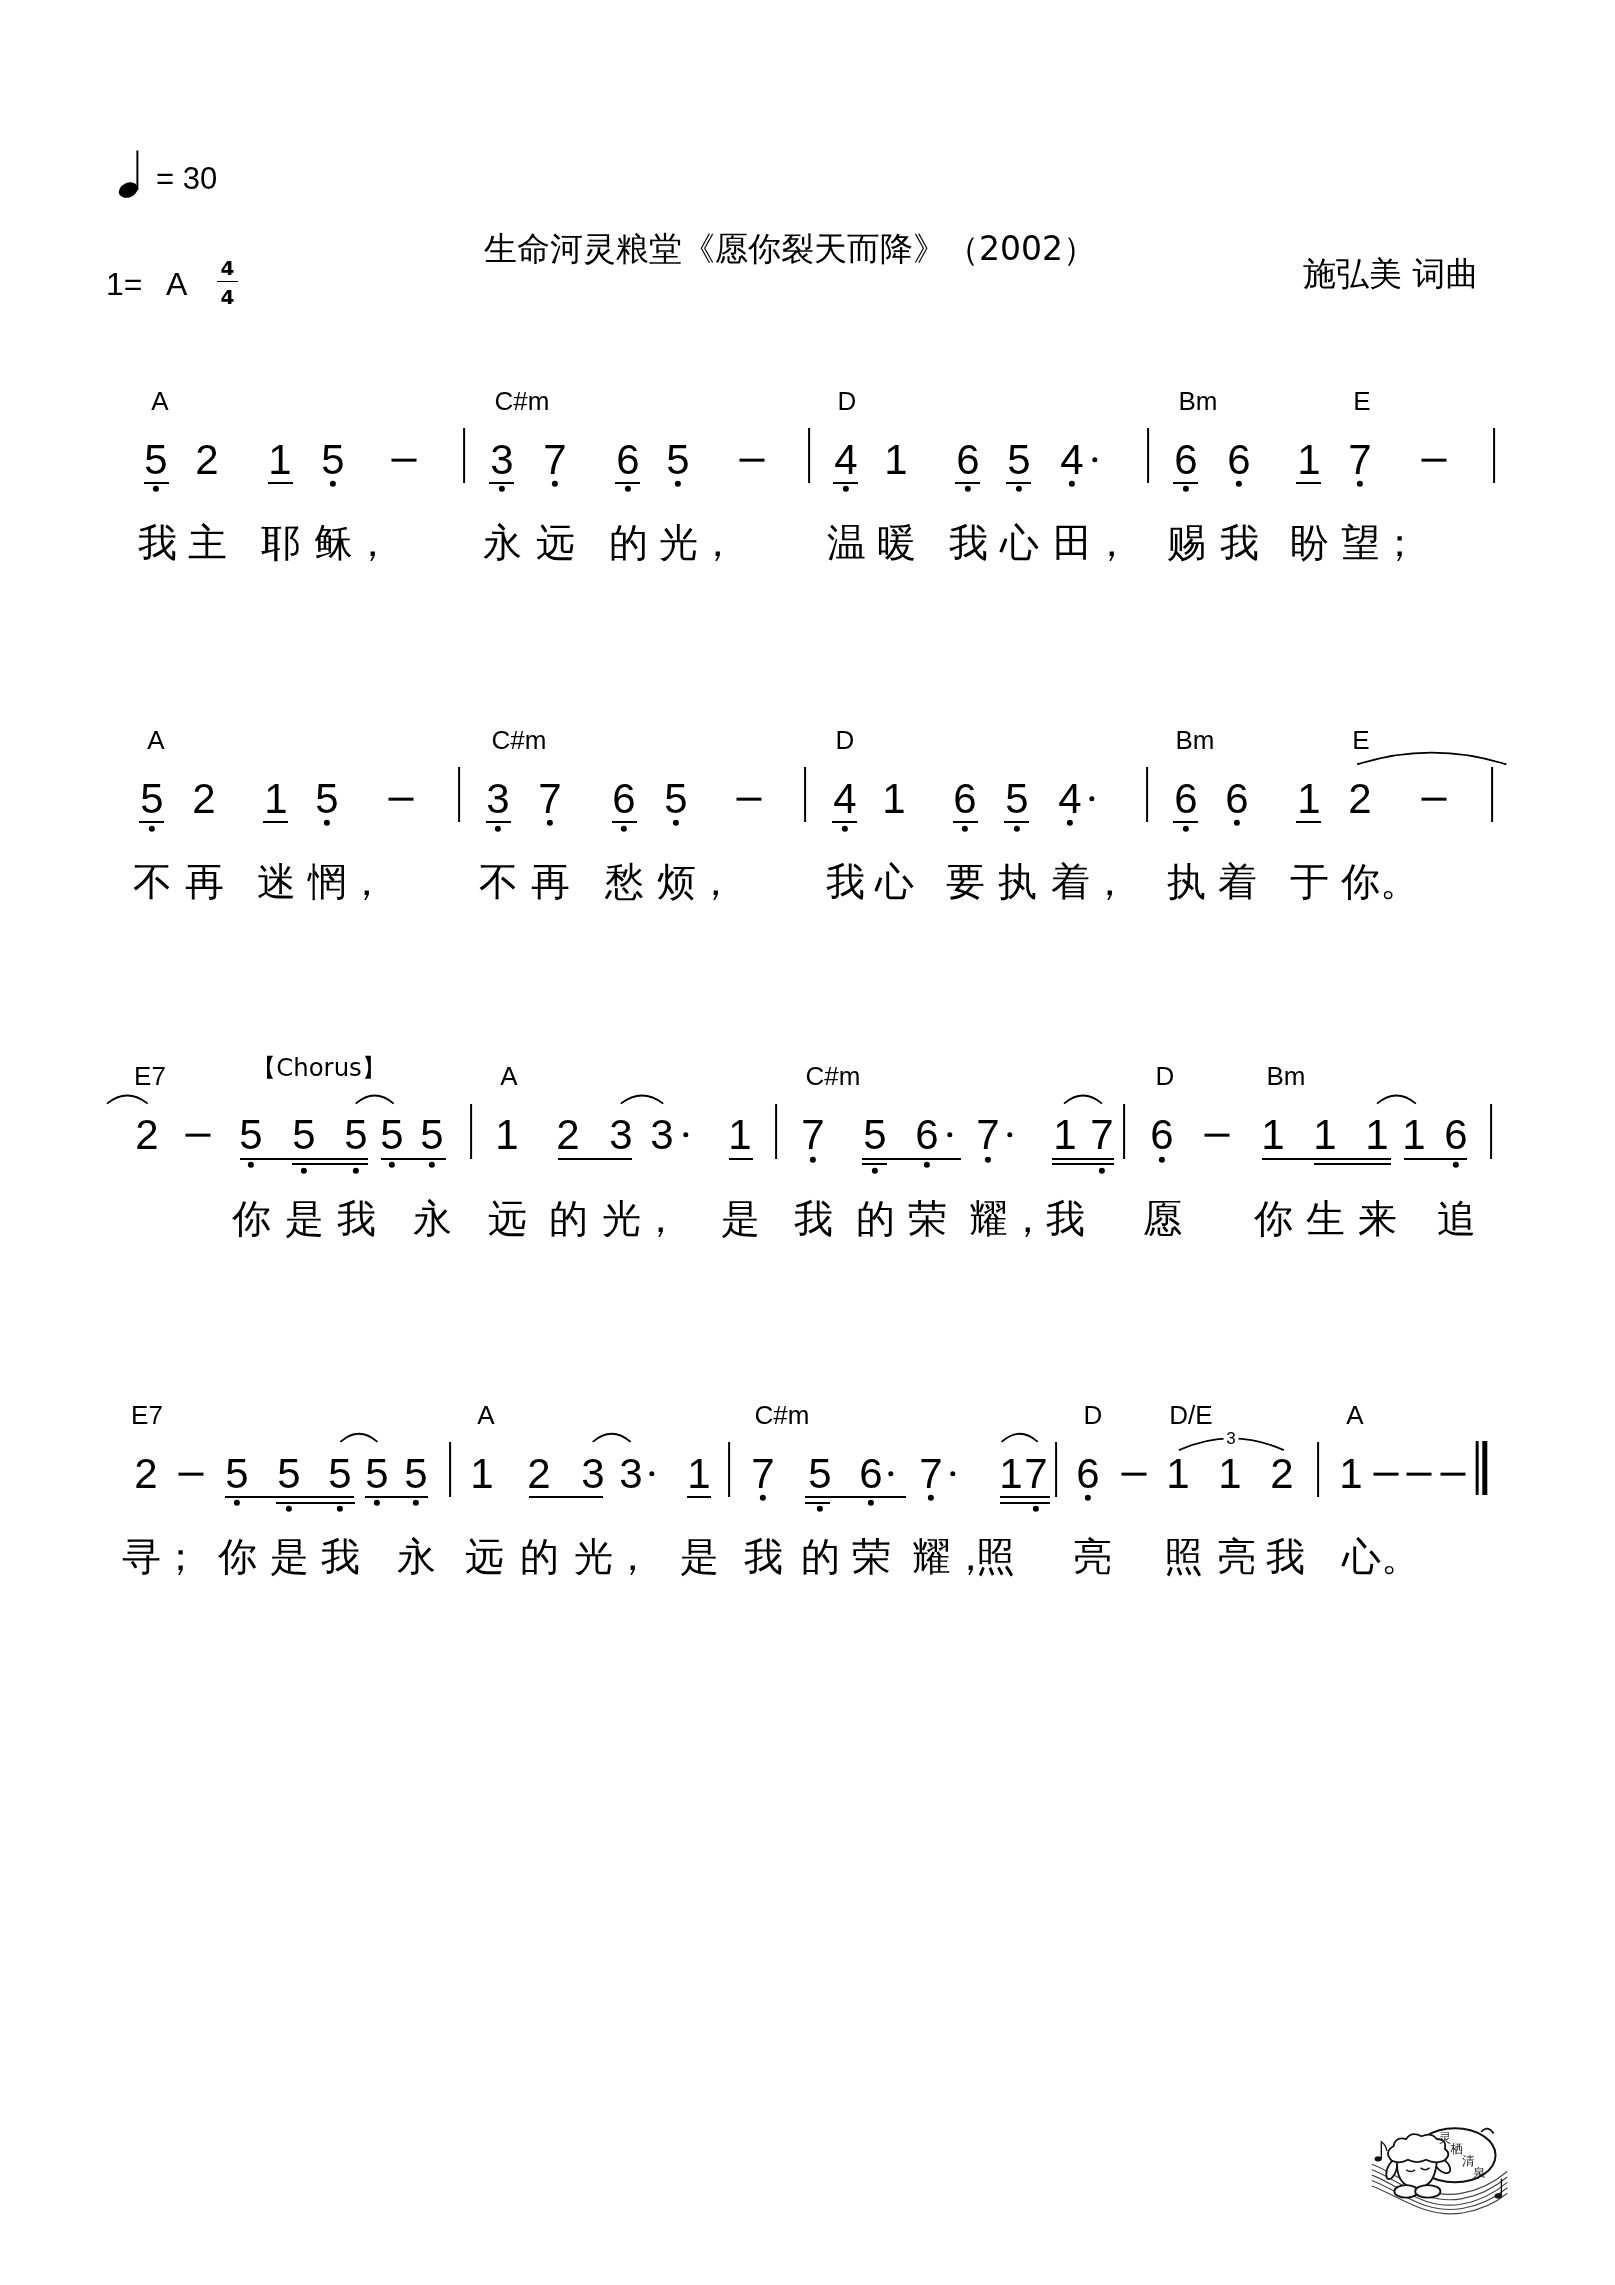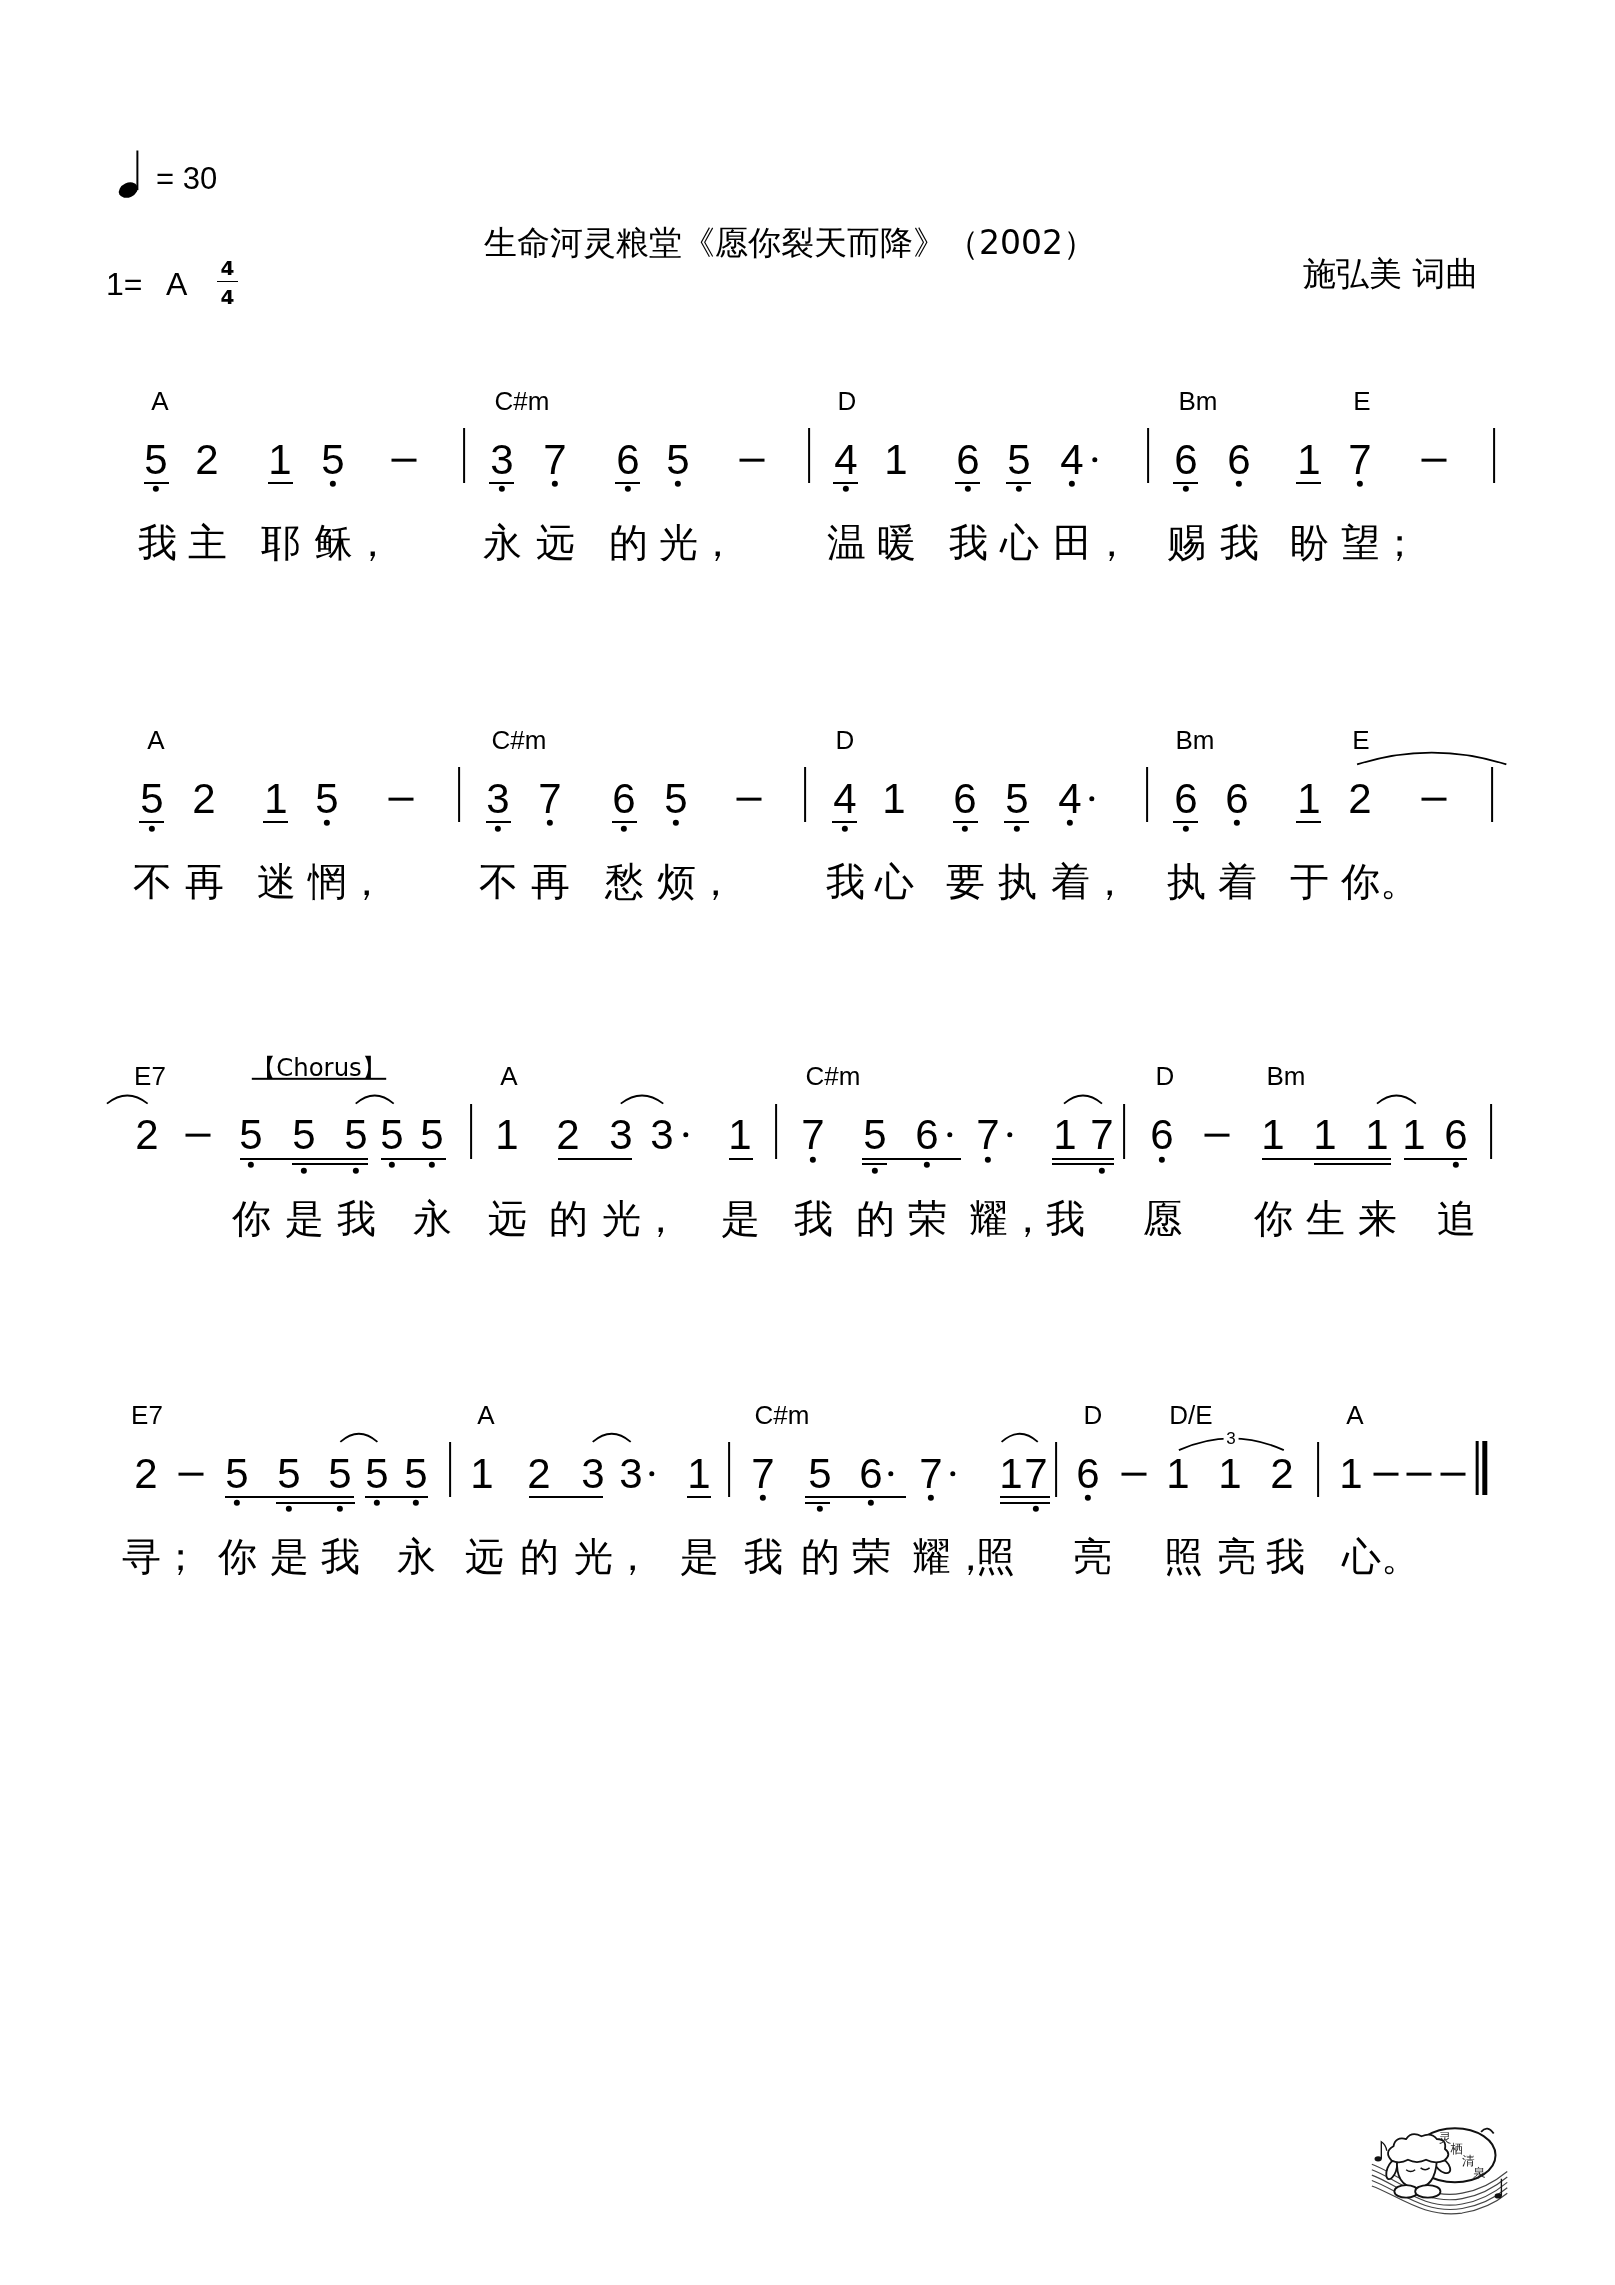--- a/index.html
+++ b/index.html
@@ -13,21 +13,21 @@
     font-family: "DejaVu Sans", sans-serif;
   }
   .abs { position: absolute; white-space: nowrap; line-height: 1; }
   .cc { transform: translate(-50%, -50%); }
   .cy { transform: translateY(-50%); }
 
   
   .tempo-icon { position: absolute; left: 113px; top: 143px; }
   .tempo-value { left: 156px; top: 178px; font-family: "Liberation Sans", sans-serif; font-size: 31px; }
   .title { left: 798px; top: 168px; font-family: "DejaVu Sans", sans-serif; font-weight: bold; font-size: 63px; }
-  .subtitle { left: 790px; top: 242px; font-family: "DejaVu Sans", sans-serif; font-size: 33px; }
+  .subtitle { left: 790px; top: 248px; font-family: "DejaVu Sans", sans-serif; font-size: 33px; }
   .key-prefix { left: 106px; top: 284px; font-family: "Liberation Sans", sans-serif; font-size: 32px; }
   .key-tonic { left: 166px; top: 284px; font-family: "Liberation Sans", sans-serif; font-size: 32px; }
   .timesig { position: absolute; left: 217px; top: 258px; width: 21px; height: 47px; }
   .timesig .num, .timesig .den {
     position: absolute; left: 0; width: 21px; text-align: center; line-height: 1;
     font-family: "DejaVu Sans", sans-serif; font-weight: bold; font-size: 20px;
   }
   .timesig .num { top: 0; }
   .timesig .den { top: 29px; }
   .timesig .line { position: absolute; left: 0; top: 22.6px; width: 21px; height: 1.8px; background: #000; }
@@ -233,21 +233,21 @@
         <div class="lyric" style="left: 1218px; top: 881px;">着</div>
         <div class="lyric" style="left: 1290px; top: 881px;">于</div>
         <div class="lyric" style="left: 1341px; top: 881px;">你。</div>
       </div>
       <div class="row">
         <div class="t chord" style="left: 150px; top: 1076px;">E7</div>
         <div class="t chord" style="left: 509px; top: 1076px;">A</div>
         <div class="t chord" style="left: 833px; top: 1076px;">C#m</div>
         <div class="t chord" style="left: 1165px; top: 1076px;">D</div>
         <div class="t chord" style="left: 1286px; top: 1076px;">Bm</div>
-        <div class="t section" style="left: 319px; top: 1068px; text-decoration: underline;">【Chorus】</div>
+        <div class="t section" style="left: 319px; top: 1068px;">【Chorus】</div>
         <div class="t note" style="left: 147px; top: 1135px;">2</div>
         <div class="t note" style="left: 251px; top: 1135px;">5</div>
         <div class="dot" style="left: 251px; top: 1165px;"></div>
         <div class="t note" style="left: 304px; top: 1135px;">5</div>
         <div class="dot" style="left: 304px; top: 1171px;"></div>
         <div class="t note" style="left: 356px; top: 1135px;">5</div>
         <div class="dot" style="left: 356px; top: 1171px;"></div>
         <div class="t note" style="left: 392px; top: 1135px;">5</div>
         <div class="dot" style="left: 392px; top: 1165px;"></div>
         <div class="t note" style="left: 432px; top: 1135px;">5</div>

